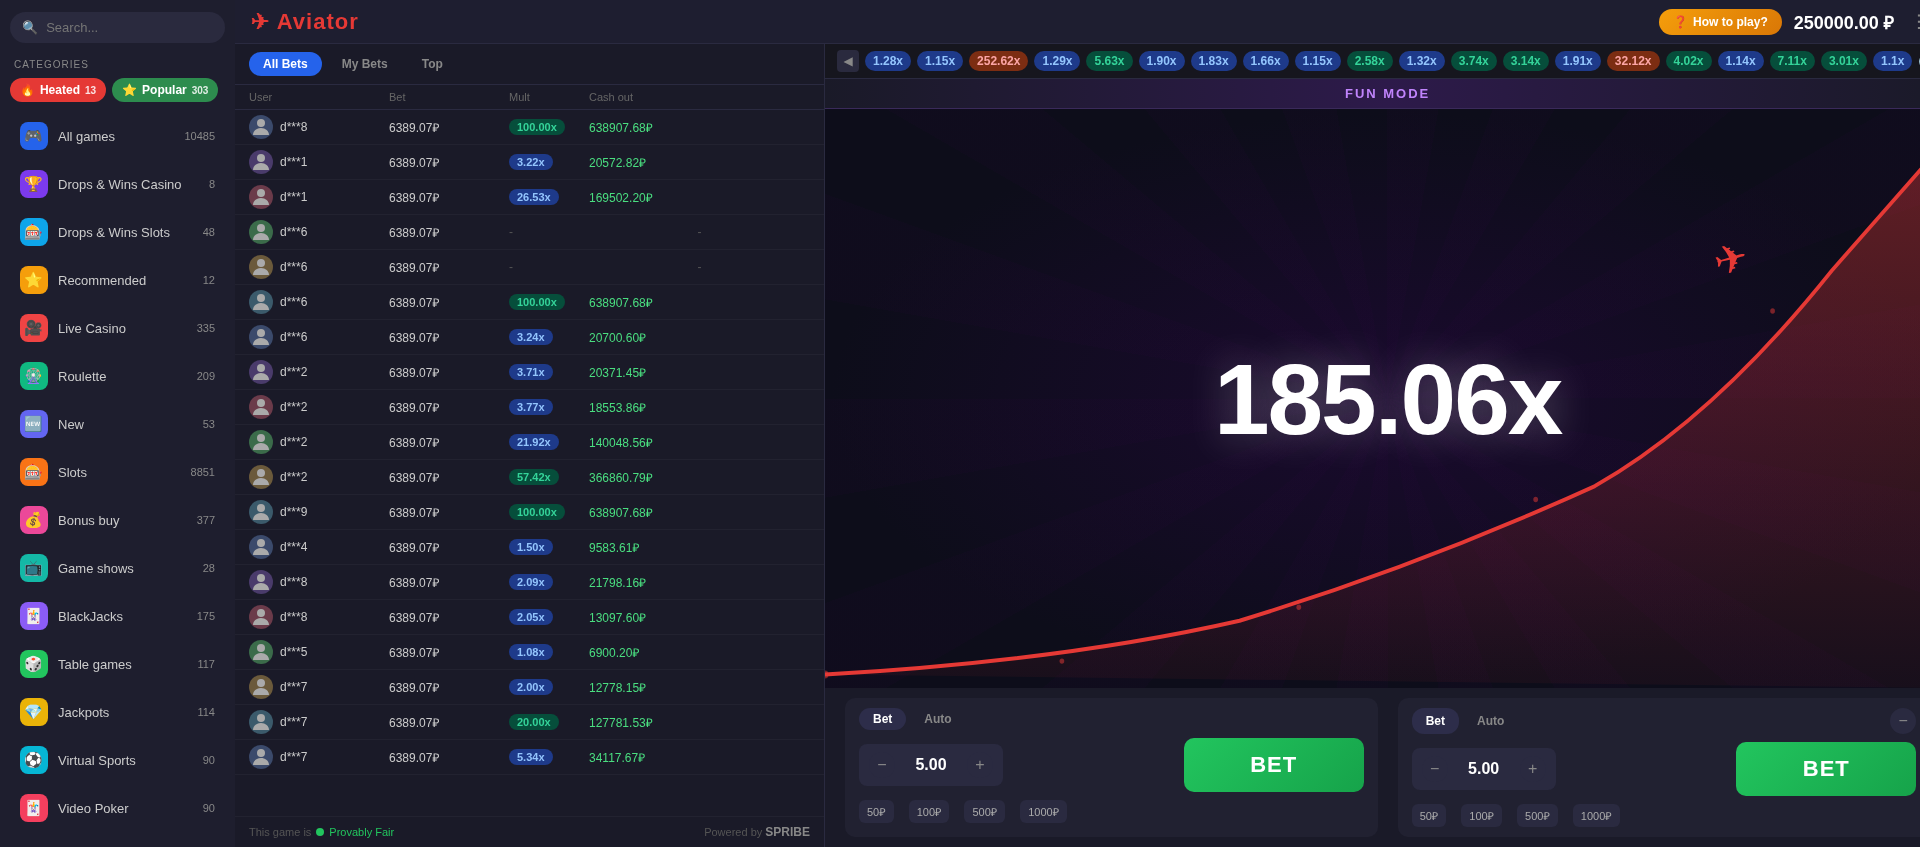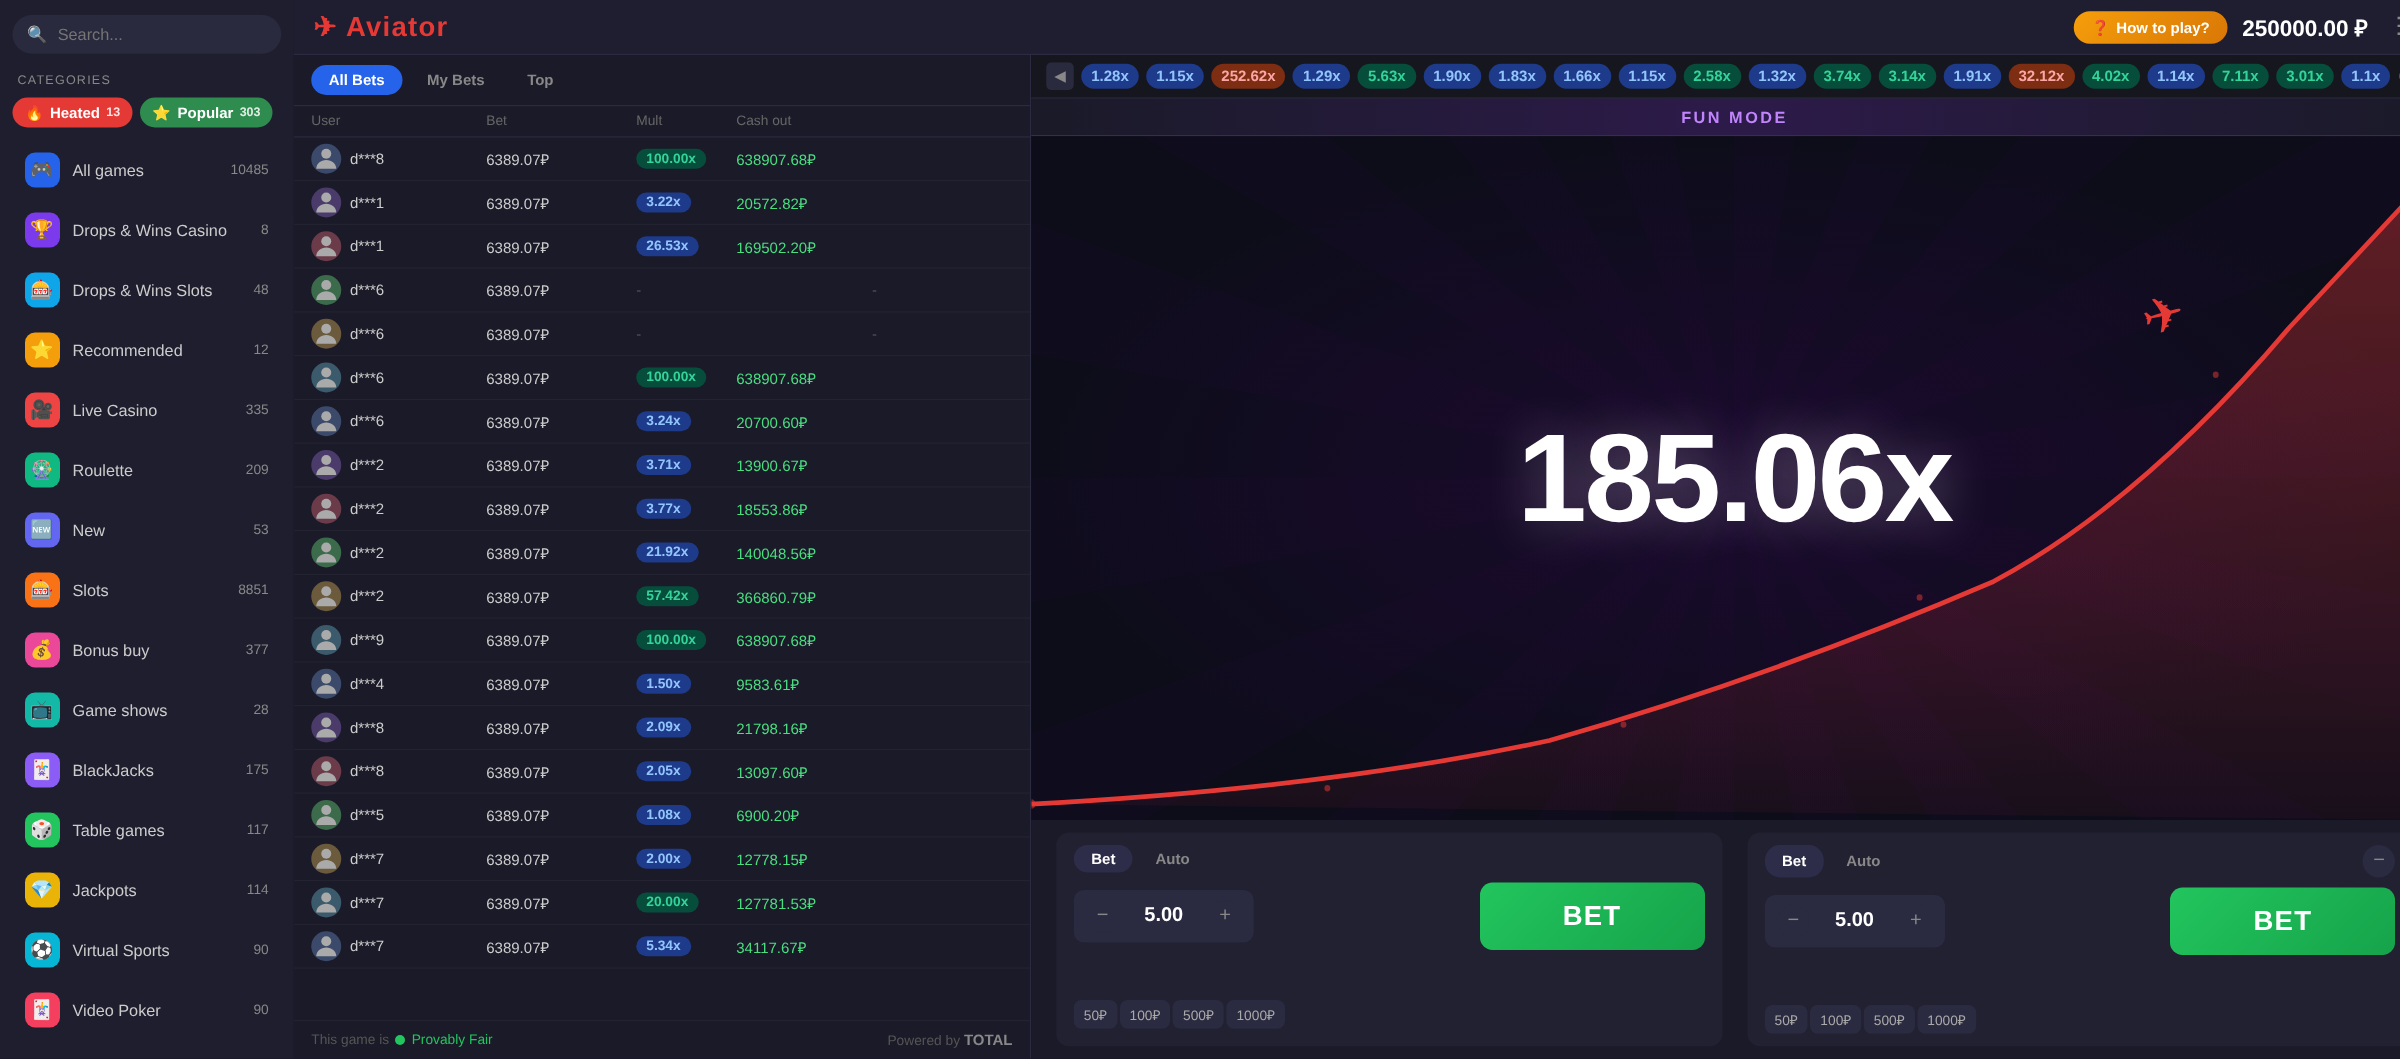--- a/index.html
+++ b/index.html
@@ -388,23 +388,22 @@
       outline: none;
       color: #fff;
       font-size: 16px;
       font-weight: 700;
       width: 60px;
       text-align: center;
     }
 
     .quick-amounts {
       display: flex;
-      gap: 2px;
+      gap: 15px;
       flex-wrap: wrap;
-      margin-top: 32px;
     }
     .quick-btn {
       background: #2a2a40;
       border: none;
       color: #aaa;
       font-size: 11px;
       padding: 4px 8px;
       border-radius: 6px;
       cursor: pointer;
     }
@@ -740,21 +739,21 @@
       <div class="avatar" style="background:#4a3b6b">
         <svg width="24" height="24" viewBox="0 0 24 24">
                   <circle cx="12" cy="8" r="4" fill="#aaa"></circle>
                   <path d="M4 20c0-4 3.6-7 8-7s8 3 8 7" fill="#aaa"></path>
                 </svg>
       </div>
       <span class="username">d***2</span>
     </div>
     <span class="bet-amount">6389.07₽</span>
     <span><span class="mult-badge mult-blue-bg">3.71x</span></span>
-    <span class="cashout-green">13900.67₽</span>
+    <span class="cashout-green">20371.45₽</span>
   </div>
           <div class="bet-row">
     <div class="user-cell">
       <div class="avatar" style="background:#6b3b4a">
         <svg width="24" height="24" viewBox="0 0 24 24">
                   <circle cx="12" cy="8" r="4" fill="#aaa"></circle>
                   <path d="M4 20c0-4 3.6-7 8-7s8 3 8 7" fill="#aaa"></path>
                 </svg>
       </div>
       <span class="username">d***2</span>
@@ -902,21 +901,21 @@
     <span class="bet-amount">6389.07₽</span>
     <span><span class="mult-badge mult-blue-bg">5.34x</span></span>
     <span class="cashout-green">34117.67₽</span>
   </div>
         </div>
 
       <div class="provably-fair">
         <span>This game is</span>
         <span class="pf-dot"></span>
         <span style="cursor:pointer; color:#22c55e;">Provably Fair</span>
-        <span class="powered-by">Powered by <span class="spribe-text">TOTAL</span></span>
+        <span class="powered-by">Powered by <span class="spribe-text">SPRIBE</span></span>
       </div>
     </div>
 
     <div class="game-area">
 
       <div class="mult-history-bar" id="mult-history-bar">
         <button class="collapse-btn">◀</button>
       <span class="multiplier-badge" style="background: rgb(30, 58, 138); color: rgb(147, 197, 253);">1.28x</span>
           <span class="multiplier-badge" style="background: rgb(30, 58, 138); color: rgb(147, 197, 253);">1.15x</span>
           <span class="multiplier-badge" style="background: rgb(124, 45, 18); color: rgb(252, 165, 165);">252.62x</span>

